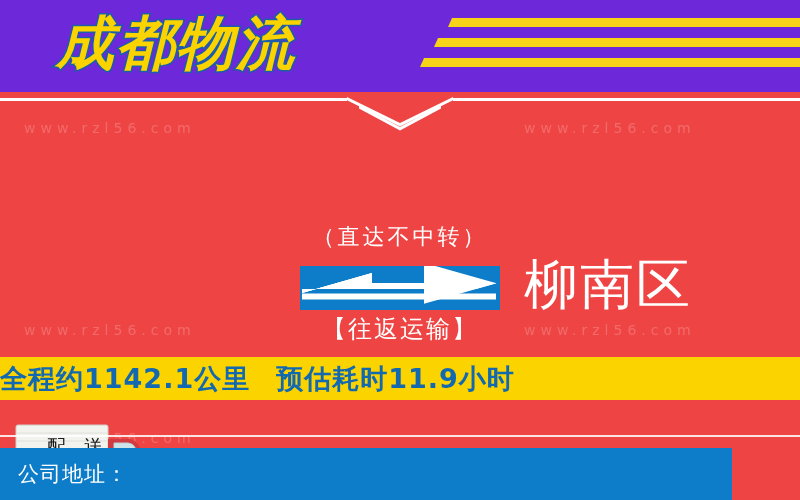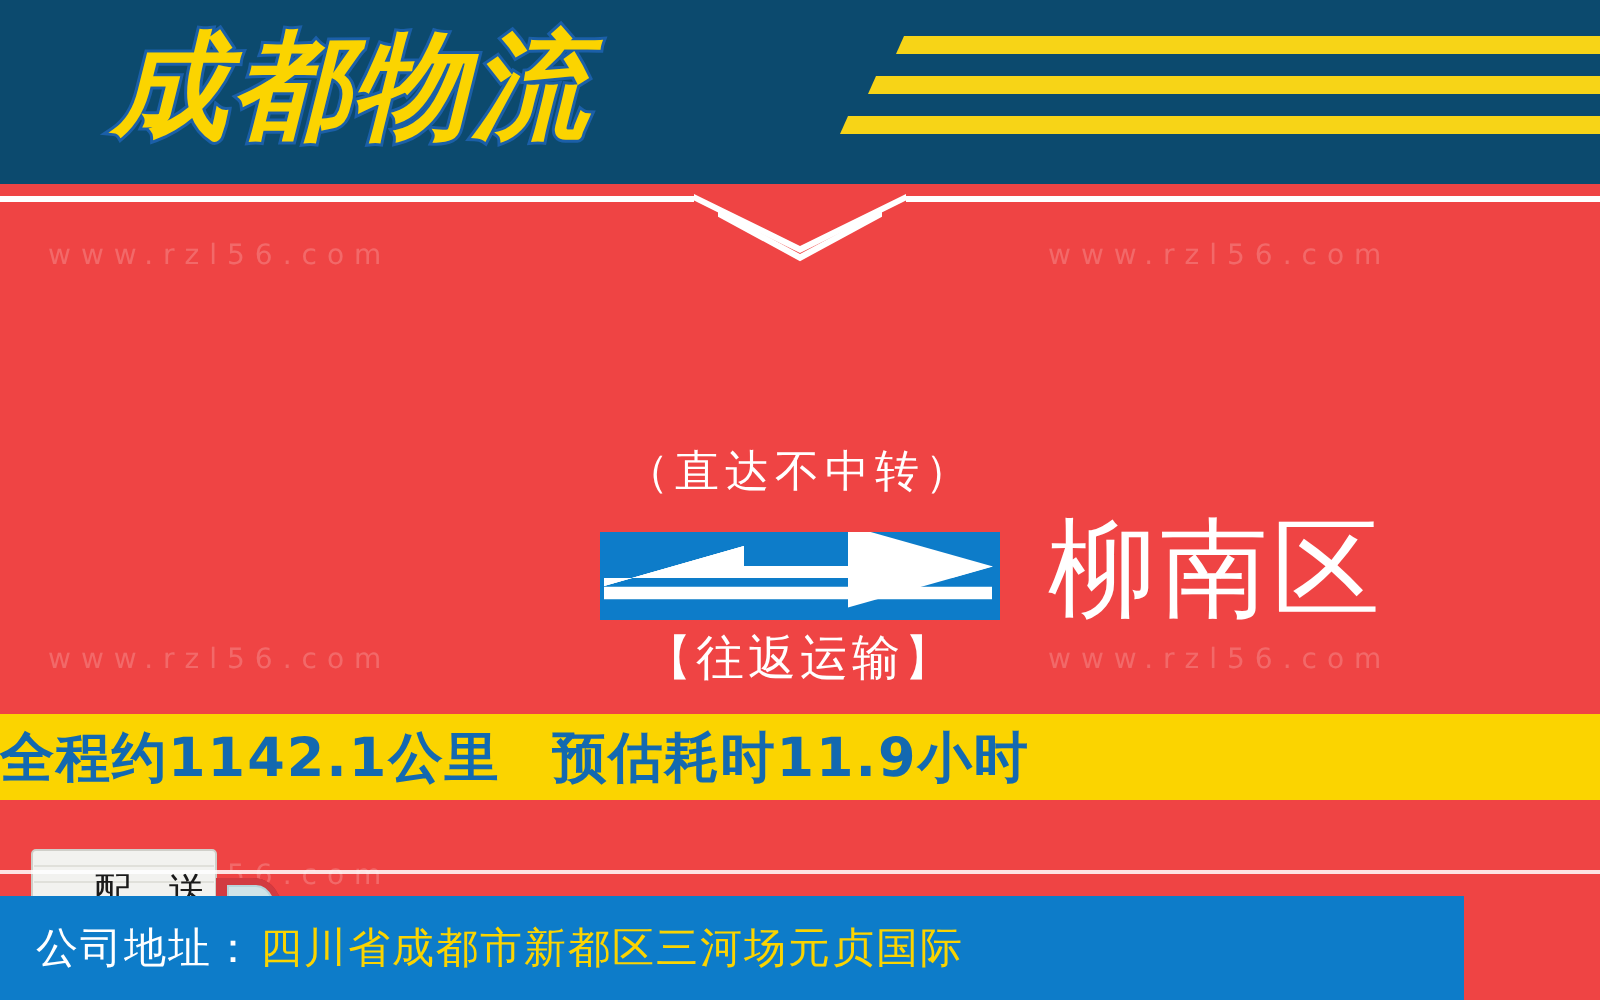--- a/index.html
+++ b/index.html
@@ -9,21 +9,21 @@
     overflow: hidden; background: #ffffff;
   }
   #page {
     position: relative; width: 800px; height: 500px;
     background: #ffffff; overflow: hidden;
   }
 
   
   .header {
     position: absolute; left: 0; top: 0; width: 800px; height: 92px;
-    background: #0c4a6e; overflow: hidden;
+    background: #6d28d9; overflow: hidden;
   }
   .logo-title {
     position: absolute; left: 56px; top: 6px;
     font-family: "DejaVu Sans", "Liberation Sans", sans-serif;
     font-size: 58px; font-weight: bold; font-style: italic;
     letter-spacing: 2px;
     color: #fbd400;
     -webkit-text-stroke: 3px #1b5fa8;
     paint-order: stroke fill;
     text-shadow: 0 0 0 #1b5fa8;
@@ -299,16 +299,15 @@
       </div>
 
     </div>
 
     <div class="bottom-rule"></div>
   </div>
 
   <div class="footer">
     <span class="footer-label">公司地址：</span>
     <span class="footer-gap"></span>
-    <span class="footer-value">四川省成都市新都区三河场元贞国际</span>
   </div>
 
 </div>
 
 </body></html>

